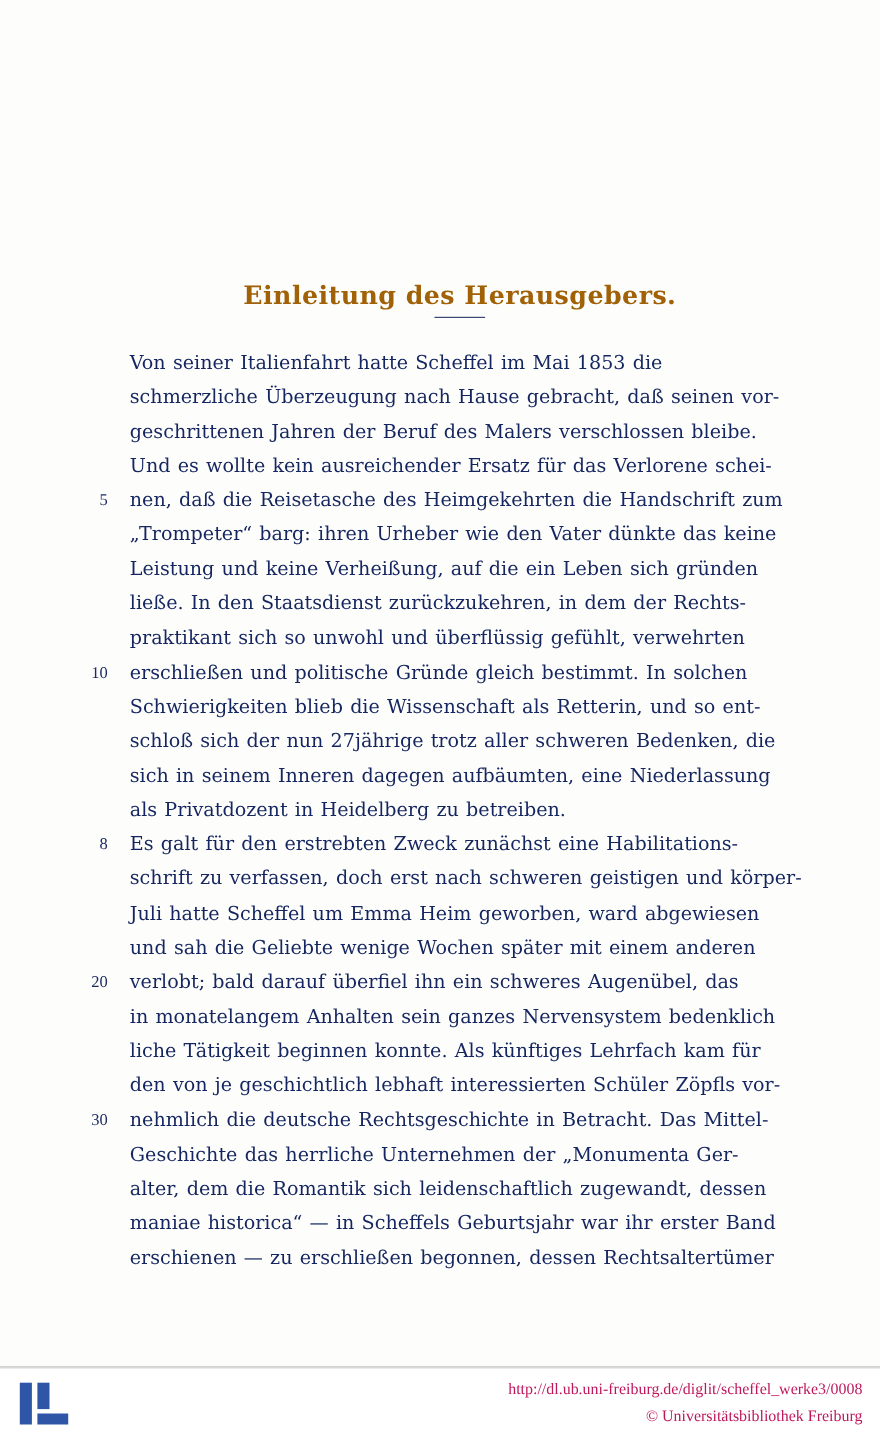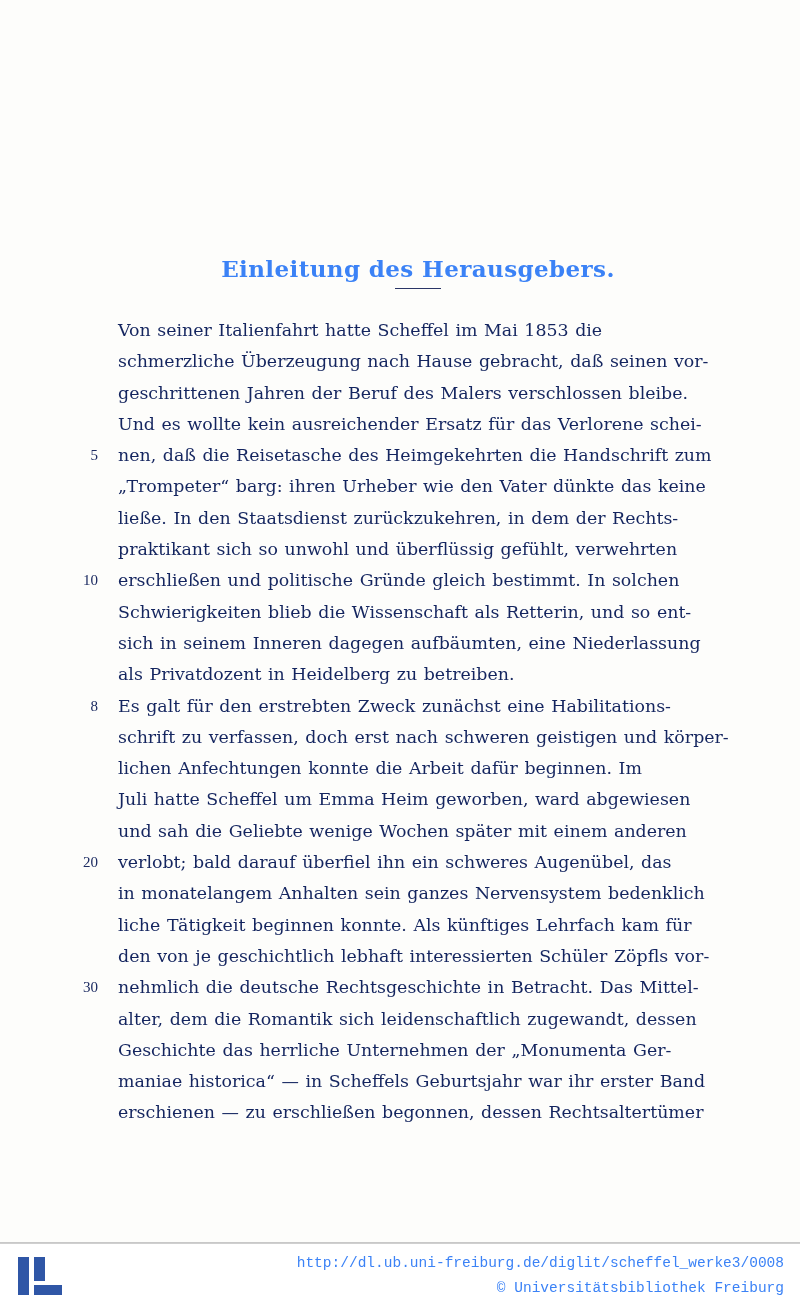--- a/index.html
+++ b/index.html
@@ -32,21 +32,21 @@
     top: 255px;
     width: 600px;
   }
 
   .doc-title {
     text-align: center;
     font-family: "DejaVu Serif", serif;
     font-weight: bold;
     font-size: 23px;
     letter-spacing: 0.4px;
-    color: #3b82f6;
+    color: #a16207;
     margin: 0 0 6px 0;
     white-space: nowrap;
   }
 
   .title-rule {
     width: 46px;
     height: 1px;
     background: #2a3566;
     margin: 6px auto 26px auto;
   }
@@ -134,23 +134,23 @@
     width: 28px;
     height: 10px;
     background: #2f56a6;
   }
 
   .footer-text {
     position: absolute;
     right: 16px;
     top: 8px;
     text-align: right;
-    font-family: Liberation Mono, monospace;
+    font-family: Liberation Serif, serif;
     font-size: 14.5px;
-    color: #3b82f6;
+    color: #be185d;
     line-height: 25px;
   }
   .footer-sep {
     position: absolute;
     left: 0;
     right: 0;
     top: 0;
     height: 1px;
     background: #cfcfcf;
   }
@@ -182,56 +182,60 @@
         <div class="line">
           <span class="num">5</span>
           <span class="txt j">nen, daß die Reisetasche des Heimgekehrten die Handschrift zum</span>
         </div>
         <div class="line">
           <span class="num"></span>
           <span class="txt j">„Trompeter“ barg: ihren Urheber wie den Vater dünkte das keine</span>
         </div>
         <div class="line">
           <span class="num"></span>
+          <span class="txt j">Leistung und keine Verheißung, auf die ein Leben sich gründen</span>
+        </div>
+        <div class="line">
+          <span class="num"></span>
           <span class="txt j">ließe.  In den Staatsdienst zurückzukehren, in dem der Rechts-</span>
         </div>
         <div class="line">
           <span class="num"></span>
           <span class="txt j">praktikant sich so unwohl und überflüssig gefühlt, verwehrten</span>
         </div>
         <div class="line">
           <span class="num">10</span>
           <span class="txt j">erschließen und politische Gründe gleich bestimmt.  In solchen</span>
         </div>
         <div class="line">
           <span class="num"></span>
           <span class="txt j">Schwierigkeiten blieb die Wissenschaft als Retterin, und so ent-</span>
         </div>
         <div class="line">
           <span class="num"></span>
+          <span class="txt j">schloß sich der nun 27jährige trotz aller schweren Bedenken, die</span>
+        </div>
+        <div class="line">
+          <span class="num"></span>
           <span class="txt j">sich in seinem Inneren dagegen aufbäumten, eine Niederlassung</span>
         </div>
         <div class="line">
           <span class="num"></span>
           <span class="txt j">als Privatdozent in Heidelberg zu betreiben.</span>
         </div>
         <div class="line">
           <span class="num">8</span>
           <span class="txt j indent">Es galt für den erstrebten Zweck zunächst eine Habilitations-</span>
         </div>
         <div class="line">
           <span class="num"></span>
           <span class="txt j">schrift zu verfassen, doch erst nach schweren geistigen und körper-</span>
         </div>
         <div class="line">
           <span class="num"></span>
-          <span class="txt j">lichen Anfechtungen konnte die Arbeit dafür beginnen.  Im</span>
-        </div>
-        <div class="line">
-          <span class="num"></span>
           <span class="txt j">Juli hatte Scheffel um Emma Heim geworben, ward abgewiesen</span>
         </div>
         <div class="line">
           <span class="num"></span>
           <span class="txt j">und sah die Geliebte wenige Wochen später mit einem anderen</span>
         </div>
         <div class="line">
           <span class="num">20</span>
           <span class="txt j">verlobt; bald darauf überfiel ihn ein schweres Augenübel, das</span>
         </div>
@@ -246,25 +250,25 @@
         <div class="line">
           <span class="num"></span>
           <span class="txt j">den von je geschichtlich lebhaft interessierten Schüler Zöpfls vor-</span>
         </div>
         <div class="line">
           <span class="num">30</span>
           <span class="txt j">nehmlich die deutsche Rechtsgeschichte in Betracht.  Das Mittel-</span>
         </div>
         <div class="line">
           <span class="num"></span>
+          <span class="txt j">Geschichte das herrliche Unternehmen der  „Monumenta Ger-</span>
+        </div>
+        <div class="line">
+          <span class="num"></span>
           <span class="txt j">alter, dem die Romantik sich leidenschaftlich zugewandt, dessen</span>
-        </div>
-        <div class="line">
-          <span class="num"></span>
-          <span class="txt j">Geschichte das herrliche Unternehmen der  „Monumenta Ger-</span>
         </div>
         <div class="line">
           <span class="num"></span>
           <span class="txt j">maniae historica“ — in Scheffels Geburtsjahr war ihr erster Band</span>
         </div>
         <div class="line">
           <span class="num"></span>
           <span class="txt j">erschienen — zu erschließen begonnen, dessen Rechtsaltertümer</span>
         </div>
       </div>

